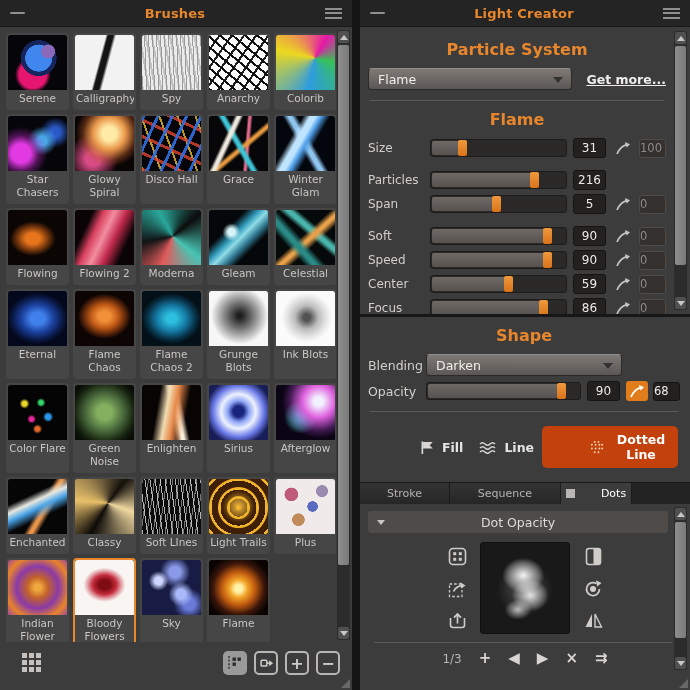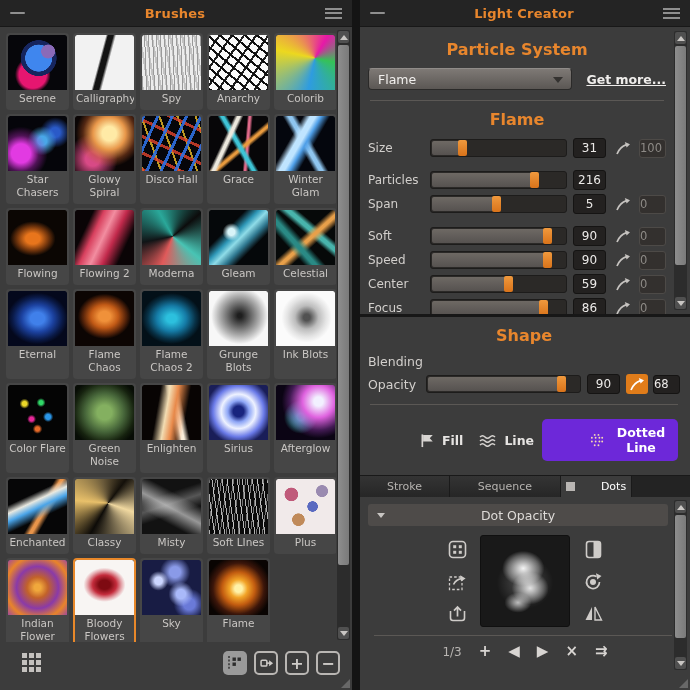--- a/index.html
+++ b/index.html
@@ -71,21 +71,21 @@
   .hidden-slot { visibility:hidden; }
 
   .shape-wrap { padding:0 10px 0 8px; }
   .shape-wrap .s-label { width:58px; flex:0 0 58px; font-size:12.5px; }
   .blend-row { margin:3px 0 5px; }
   .blend-row .dd { max-width:196px; }
 
   .modes { display:flex; align-items:center; justify-content:space-between; margin:14px 12px 0 52px;text-align:center; }
   .mode { display:flex; align-items:center; gap:7px; color:#e6e4e2; font-size:12.5px; font-weight:bold; cursor:pointer; padding:6px 8px; border-radius:5px;}
   .mode .micon { color:#d8d5d2; display:flex; }
-  .mode.active { background:#6d28d9; color:#fff;padding-left:48px; }
+  .mode.active { background:#c2410c; color:#fff;padding-left:48px; }
   .mode.active .micon { color:#f6d9b4; }
 
   .tabbar { display:flex; height:22px; background:#232323; margin-top:14px; border-top:1px solid #191919;}
   .tab { display:flex; align-items:center; justify-content:center; gap:8px; font-size:11px; color:#b5b2af;
     background:linear-gradient(#343434,#262626); border-right:1px solid #1a1a1a; cursor:pointer; }
   .tab.t0 { flex:0 0 90px; } .tab.t1 { flex:0 0 111px; } .tab.t2 { flex:0 0 71px;gap:26px; }
   .tab.active { background:#3c3c3c; color:#fff; }
   .tab-square { width:9px; height:9px; background:#b9b6b3; }
   .tab-filler { flex:1; background:#232323; }
 
@@ -226,26 +226,26 @@
         </div>
         <div class="tile">
           <div class="thumb" style="background: linear-gradient(155deg, transparent 32%, rgb(232, 232, 224) 42%, rgb(74, 164, 232) 52%, transparent 66%), linear-gradient(120deg, transparent 52%, rgb(232, 148, 74) 58%, rgb(232, 148, 74) 61%, transparent 68%), rgb(6, 6, 7);"></div>
           <div class="tile-label">Enchanted</div>
         </div>
         <div class="tile">
           <div class="thumb" style="background: conic-gradient(from 210deg at 56% 44%, rgb(13, 11, 8), rgb(232, 192, 106) 18%, rgb(106, 90, 58) 38%, rgb(20, 16, 10) 52%, rgb(240, 216, 160) 72%, rgb(13, 11, 8));"></div>
           <div class="tile-label">Classy</div>
         </div>
         <div class="tile">
-          <div class="thumb" style="background: linear-gradient(28deg, transparent 28%, rgba(222, 222, 222, 0.65) 48%, transparent 68%), linear-gradient(-18deg, transparent 38%, rgba(170, 170, 170, 0.45) 54%, transparent 70%), rgb(18, 18, 18);"></div>
-          <div class="tile-label">Misty</div>
-        </div>
-        <div class="tile">
           <div class="thumb" style="background: repeating-linear-gradient(82deg, rgba(220, 220, 220, 0.8) 0px, rgba(220, 220, 220, 0.8) 1px, transparent 1px, transparent 5px), repeating-linear-gradient(98deg, rgba(160, 160, 160, 0.7) 0px, rgba(160, 160, 160, 0.7) 1px, transparent 1px, transparent 6px), rgb(11, 11, 11);"></div>
           <div class="tile-label">Soft LInes</div>
+        </div>
+        <div class="tile">
+          <div class="thumb" style="background: repeating-radial-gradient(circle at 50% 52%, rgb(242, 180, 42) 0px, rgb(242, 180, 42) 2px, rgba(140, 70, 10, 0.35) 3px, rgba(140, 70, 10, 0.35) 9px), radial-gradient(circle, rgb(255, 210, 74) 0px, rgb(255, 210, 74) 6%, transparent 40%), rgb(21, 10, 2);"></div>
+          <div class="tile-label">Light Trails</div>
         </div>
         <div class="tile">
           <div class="thumb" style="background: radial-gradient(circle at 26% 28%, rgb(192, 90, 122) 0px, rgb(192, 90, 122) 11%, transparent 12%), radial-gradient(circle at 62% 50%, rgb(90, 106, 192) 0px, rgb(90, 106, 192) 11%, transparent 12%), radial-gradient(circle at 38% 74%, rgb(192, 138, 90) 0px, rgb(192, 138, 90) 11%, transparent 12%), radial-gradient(circle at 78% 22%, rgb(154, 138, 176) 0px, rgb(154, 138, 176) 9%, transparent 10%), rgb(241, 234, 234);"></div>
           <div class="tile-label">Plus</div>
         </div>
         <div class="tile">
           <div class="thumb" style="background: radial-gradient(circle, rgb(240, 168, 60) 0px, rgb(240, 168, 60) 8%, rgb(194, 98, 42) 26%, rgb(138, 58, 168) 52%, rgb(232, 132, 42) 78%, rgb(160, 74, 154) 100%);"></div>
           <div class="tile-label">Indian Flower</div>
         </div>
         <div class="tile selected">
@@ -461,20 +461,24 @@
       <div class="sb-btn down">
           <div class="tri-down"></div>
         </div>
     </div>
   </div>
 
   <div class="shape-wrap">
     <div class="section-title">Shape</div>
     <div class="row blend-row">
       <span class="s-label">Blending</span>
+      <div class="dd">
+        <span>Darken</span>
+        <span class="dd-caret"></span>
+      </div>
     </div>
     <div id="opacity-slider">
         <div class="slider-row">
           <span class="s-label">Opacity</span>
           <div class="track">
             <div class="fill" style="width: 88%;"></div>
             <div class="handle" style="left: calc(88% - 5px);"></div>
           </div>
           <div class="valbox">90</div>
           <span class="pen active">

